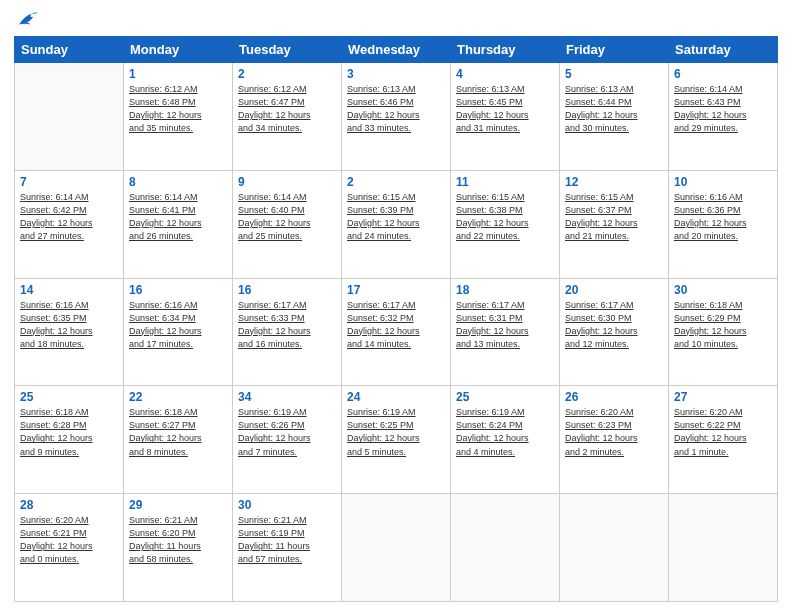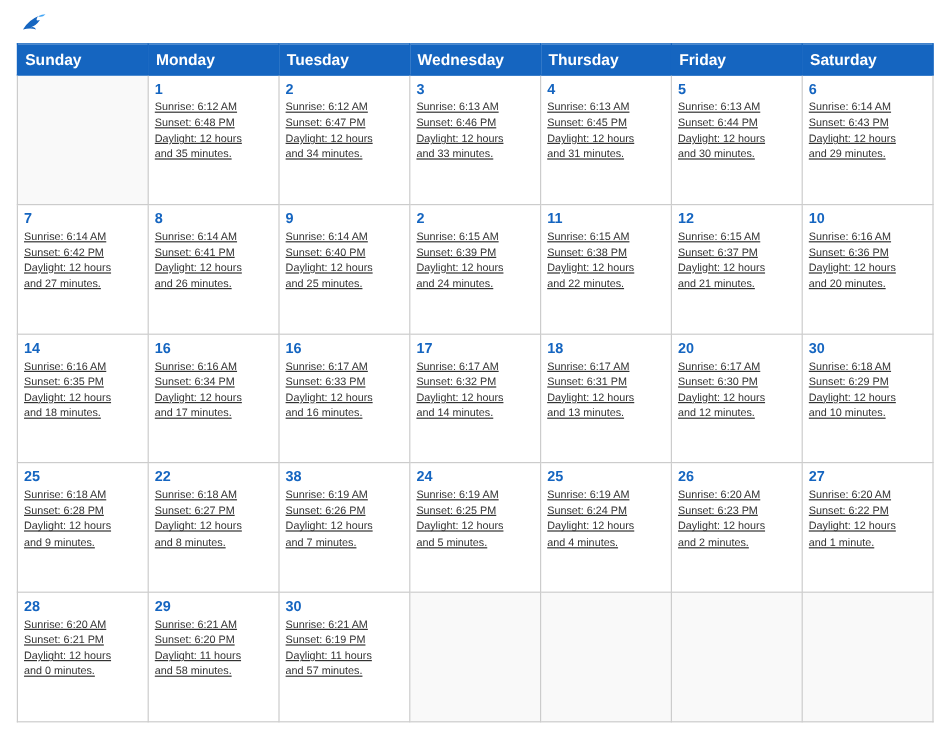--- a/index.html
+++ b/index.html
@@ -291,21 +291,21 @@
 and 9 minutes.</div>
           </td>
           <td>
             <span class="day-num">22</span>
             <div class="day-info" style="white-space: pre-line;">Sunrise: 6:18 AM
 Sunset: 6:27 PM
 Daylight: 12 hours
 and 8 minutes.</div>
           </td>
           <td>
-            <span class="day-num">38</span>
+            <span class="day-num">34</span>
             <div class="day-info" style="white-space: pre-line;">Sunrise: 6:19 AM
 Sunset: 6:26 PM
 Daylight: 12 hours
 and 7 minutes.</div>
           </td>
           <td>
             <span class="day-num">24</span>
             <div class="day-info" style="white-space: pre-line;">Sunrise: 6:19 AM
 Sunset: 6:25 PM
 Daylight: 12 hours

